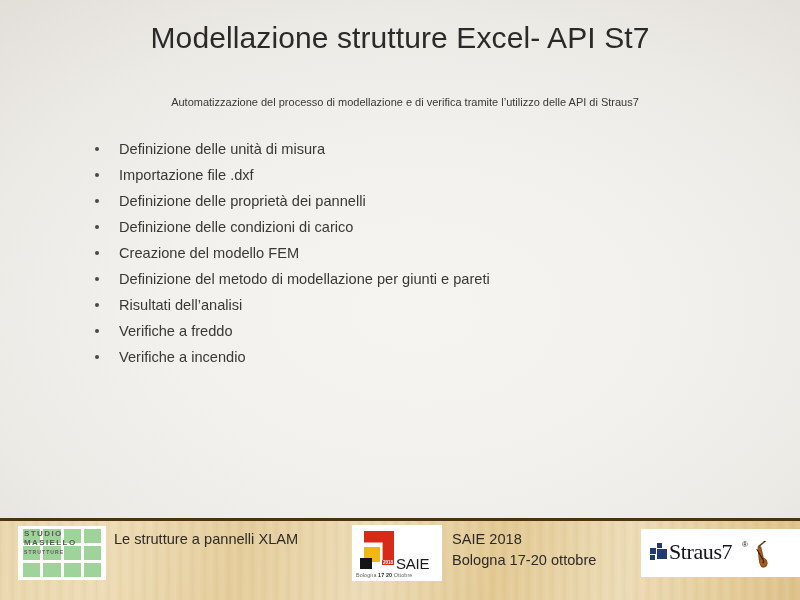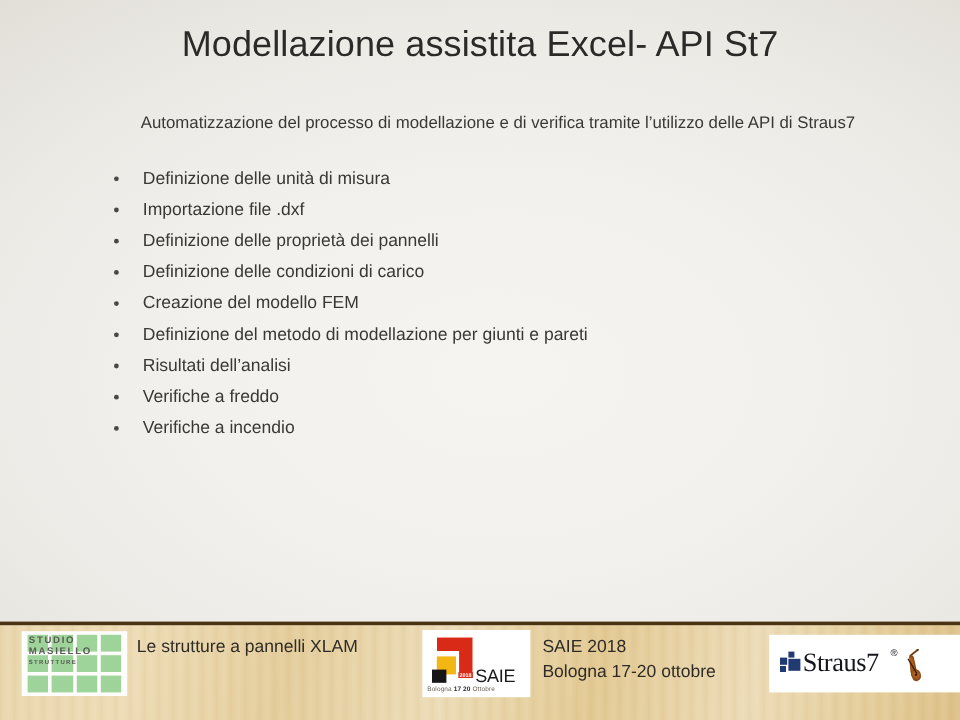--- a/index.html
+++ b/index.html
@@ -39,25 +39,25 @@
     font-weight: 400;
     color: #2c2a28;
     letter-spacing: 0.1px;
     line-height: 36px;
     white-space: nowrap;
   }
 
   
   #subtitle {
     position: absolute;
-    left: 90px;
+    left: 80px;
     top: 93px;
     width: 650px;
     text-align: center;
-    font-size: 14px;
+    font-size: 11px;
     font-weight: 400;
     color: #3a3835;
     line-height: 19px;
     white-space: nowrap;
   }
 
   
   #bullet-list {
     position: absolute;
     left: 92px;
@@ -299,21 +299,21 @@
     top: 12px;
     width: 30px;
     height: 28px;
   }
 </style>
 </head>
 <body>
 
 <div id="slide">
 
-  <div id="slide-title">Modellazione assistita Excel- API St7</div>
+  <div id="slide-title">Modellazione strutture Excel- API St7</div>
 
   <div id="subtitle">Automatizzazione del processo di modellazione e di verifica tramite l’utilizzo delle API di Straus7</div>
 
   <ul id="bullet-list">
     <li>
       <span class="bullet-dot"></span>
       <span>Definizione delle unità di misura</span>
     </li>
     <li>
       <span class="bullet-dot"></span>

